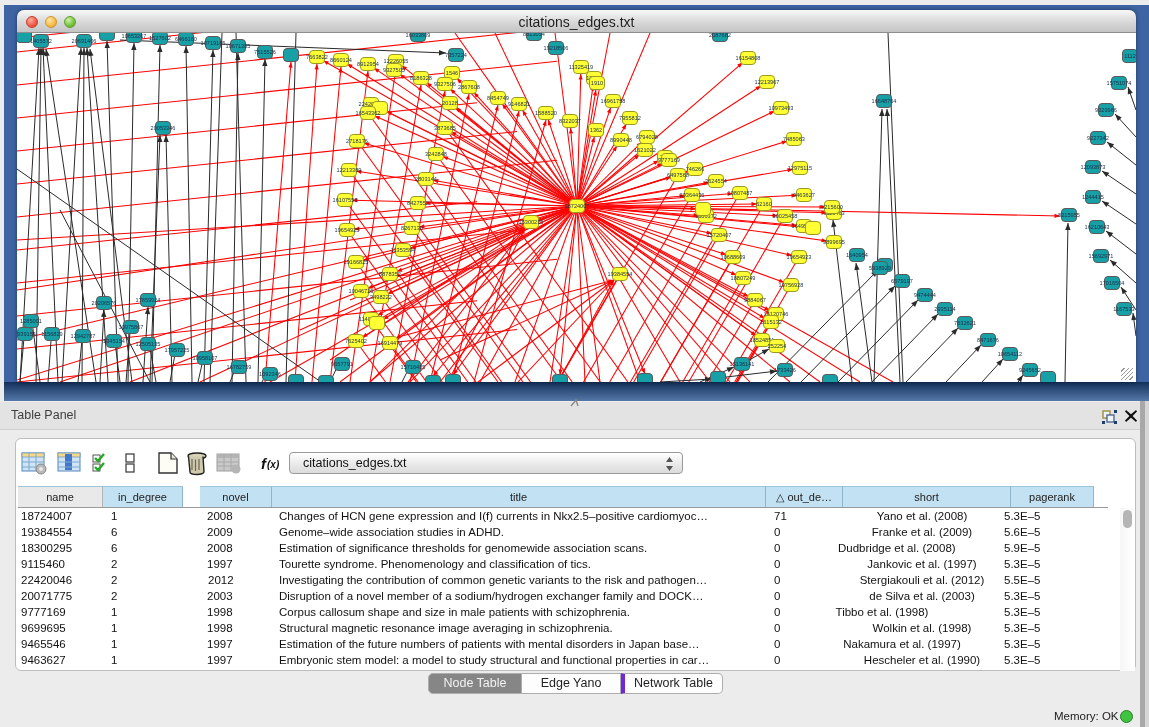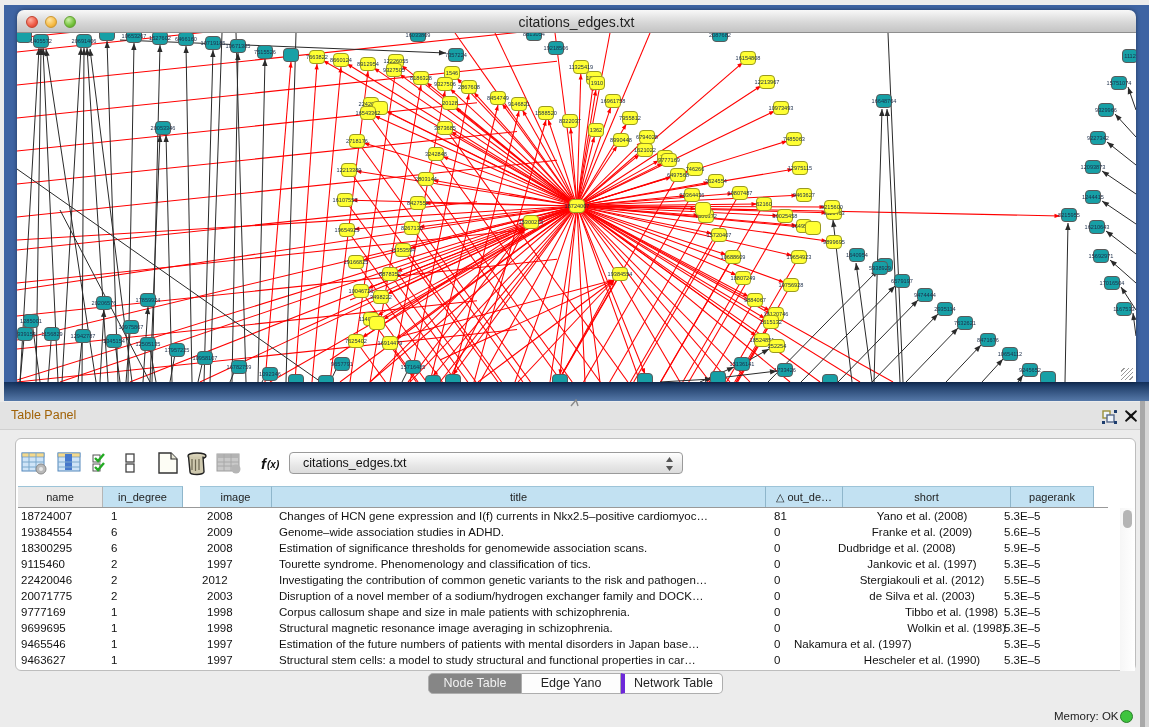--- a/index.html
+++ b/index.html
@@ -11,21 +11,21 @@
 .titlebar { position:absolute; left:0; top:0; width:100%; height:23px;
   border-radius:7px 7px 0 0; background:linear-gradient(#f8f8f8,#d8d8d8 55%,#c4c4c4);
   border-bottom:1px solid #8e8e8e; }
 .title { position:absolute; width:100%; text-align:center; top:3.5px; font-size:14px; color:#1f1f1f; }
 .tl { position:absolute; top:5.5px; width:12px; height:12px; border-radius:50%; }
 .canvas { position:absolute; left:0; top:23px; width:1119px; height:349px; background:#fff; overflow:hidden; }
 .grip { position:absolute; right:3px; bottom:2px; width:12px; height:12px;
   background:repeating-linear-gradient(135deg, transparent 0 2px, #9a9a9a 2px 3px); }
 .tp-head { position:absolute; left:0; top:402px; width:1149px; height:28px; background:#e3e3e3;
   border-bottom:1px solid #d0d0d0; }
-.tp-head span { position:absolute; left:11px; top:6px; font-size:12.5px; color:#a16207; }
+.tp-head span { position:absolute; left:11px; top:6px; font-size:12.5px; color:#404040; }
 .panel { position:absolute; left:15px; top:438px; width:1121px; height:233px;
   background:#fff; border:1px solid #bdbdbd; border-radius:6px; }
 .thead { position:absolute; left:2px; top:47px; height:21px; font-size:11px; color:#222; }
 .hc { position:absolute; top:0; height:21px; background:#c2e1f2; border-right:1px solid #8fb6cb;
   border-top:1px solid #9dc4d8; text-align:center; line-height:21px; }
 .trow { position:absolute; left:2px; height:16px; font-size:11.5px; color:#111; white-space:nowrap; }
 .trow span { position:absolute; top:0; }
 .combo { position:absolute; left:273px; top:13px; width:394px; height:22px; border:1px solid #9a9a9a;
   border-radius:4px; background:linear-gradient(#ffffff,#e8e8e8 60%,#dcdcdc); font-size:12.5px;
   color:#111; line-height:21px; padding-left:13px; }
@@ -778,33 +778,33 @@
   </svg>
   <div class="combo">citations_edges.txt
     <svg style="position:absolute;right:8px;top:4px" width="9" height="14" viewBox="0 0 9 14">
       <path d="M4.5 0 L8 5 H1 Z" fill="#555"></path>
         <path d="M4.5 14 L8 9 H1 Z" fill="#555"></path>
     </svg>
   </div>
   <div class="thead">
     <div class="hc" style="left:0px;width:85px;background:#e9e9e9;border-right:1px solid #b5b5b5">name</div>
     <div class="hc" style="left:85px;width:80px">in_degree</div>
-    <div class="hc" style="left:182px;width:72px">image</div>
+    <div class="hc" style="left:182px;width:72px">novel</div>
     <div class="hc" style="left:254px;width:494px">title</div>
     <div class="hc" style="left:748px;width:77px">△ out_de…</div>
     <div class="hc" style="left:825px;width:168px">short</div>
     <div class="hc" style="left:993px;width:83px">pagerank</div>
   </div>
   <div style="position:absolute;left:2px;top:68px;width:1090px;height:1px;background:#999"></div>
   <div class="trow" style="top:70.5px">
 <span style="left:3px">18724007</span>
       <span style="left:93px">1</span>
 <span style="left:189px">2008</span>
       <span style="left:261px">Changes of HCN gene expression and I(f) currents in Nkx2.5–positive cardiomyoc…</span>
-<span style="left:756px">81</span>
+<span style="left:756px">71</span>
 <span style="left:820px;width:168px;text-align:center">Yano et al. (2008)</span>
 <span style="left:986px">5.3E–5</span>
     </div>
     <div class="trow" style="top:86.6px">
 <span style="left:3px">19384554</span>
       <span style="left:93px">6</span>
 <span style="left:189px">2009</span>
       <span style="left:261px">Genome–wide association studies in ADHD.</span>
 <span style="left:756px">0</span>
 <span style="left:820px;width:168px;text-align:center">Franke et al. (2009)</span>
@@ -824,67 +824,67 @@
       <span style="left:93px">2</span>
 <span style="left:189px">1997</span>
       <span style="left:261px">Tourette syndrome. Phenomenology and classification of tics.</span>
 <span style="left:756px">0</span>
 <span style="left:820px;width:168px;text-align:center">Jankovic et al. (1997)</span>
 <span style="left:986px">5.3E–5</span>
     </div>
     <div class="trow" style="top:134.9px">
 <span style="left:3px">22420046</span>
       <span style="left:93px">2</span>
-<span style="left:184px">2012</span>
+<span style="left:190px">2012</span>
       <span style="left:261px">Investigating the contribution of common genetic variants to the risk and pathogen…</span>
 <span style="left:756px">0</span>
 <span style="left:820px;width:168px;text-align:center">Stergiakouli et al. (2012)</span>
 <span style="left:986px">5.5E–5</span>
     </div>
     <div class="trow" style="top:151.0px">
 <span style="left:3px">20071775</span>
       <span style="left:93px">2</span>
 <span style="left:189px">2003</span>
       <span style="left:261px">Disruption of a novel member of a sodium/hydrogen exchanger family and DOCK…</span>
 <span style="left:756px">0</span>
 <span style="left:820px;width:168px;text-align:center">de Silva et al. (2003)</span>
 <span style="left:986px">5.3E–5</span>
     </div>
     <div class="trow" style="top:167.1px">
 <span style="left:3px">9777169</span>
       <span style="left:93px">1</span>
 <span style="left:189px">1998</span>
       <span style="left:261px">Corpus callosum shape and size in male patients with schizophrenia.</span>
 <span style="left:756px">0</span>
-<span style="left:812px;width:168px;text-align:right">Tibbo et al. (1998)</span>
+<span style="left:780px;width:168px;text-align:center">Tibbo et al. (1998)</span>
 <span style="left:986px">5.3E–5</span>
     </div>
     <div class="trow" style="top:183.2px">
 <span style="left:3px">9699695</span>
       <span style="left:93px">1</span>
 <span style="left:189px">1998</span>
       <span style="left:261px">Structural magnetic resonance image averaging in schizophrenia.</span>
 <span style="left:756px">0</span>
-<span style="left:820px;width:168px;text-align:right">Wolkin et al. (1998)</span>
+<span style="left:820px;width:168px;text-align:center">Wolkin et al. (1998)</span>
 <span style="left:986px">5.3E–5</span>
     </div>
     <div class="trow" style="top:199.3px">
 <span style="left:3px">9465546</span>
       <span style="left:93px">1</span>
 <span style="left:189px">1997</span>
       <span style="left:261px">Estimation of the future numbers of patients with mental disorders in Japan base…</span>
 <span style="left:756px">0</span>
-<span style="left:776px;width:168px;text-align:left">Nakamura et al. (1997)</span>
+<span style="left:800px;width:168px;text-align:center">Nakamura et al. (1997)</span>
 <span style="left:986px">5.3E–5</span>
     </div>
     <div class="trow" style="top:215.4px">
 <span style="left:3px">9463627</span>
       <span style="left:93px">1</span>
 <span style="left:189px">1997</span>
-      <span style="left:261px">Structural stem cells: a model to study structural and functional properties in car…</span>
+      <span style="left:261px">Embryonic stem model: a model to study structural and functional properties in car…</span>
 <span style="left:756px">0</span>
 <span style="left:820px;width:168px;text-align:center">Hescheler et al. (1990)</span>
 <span style="left:986px">5.3E–5</span>
     </div>
 
   <div style="position:absolute;left:1104px;top:69px;width:15px;height:163px;background:linear-gradient(90deg,#f6f6f6,#fff)"></div>
   <div style="position:absolute;left:1107px;top:71px;width:9px;height:18px;background:#b5b5b5;border-radius:5px"></div>
 </div>
 
 <div class="seg" style="left:428px;width:94px;border-radius:5px 0 0 5px;background:#868686;color:#f2f2f2">Node Table</div>

